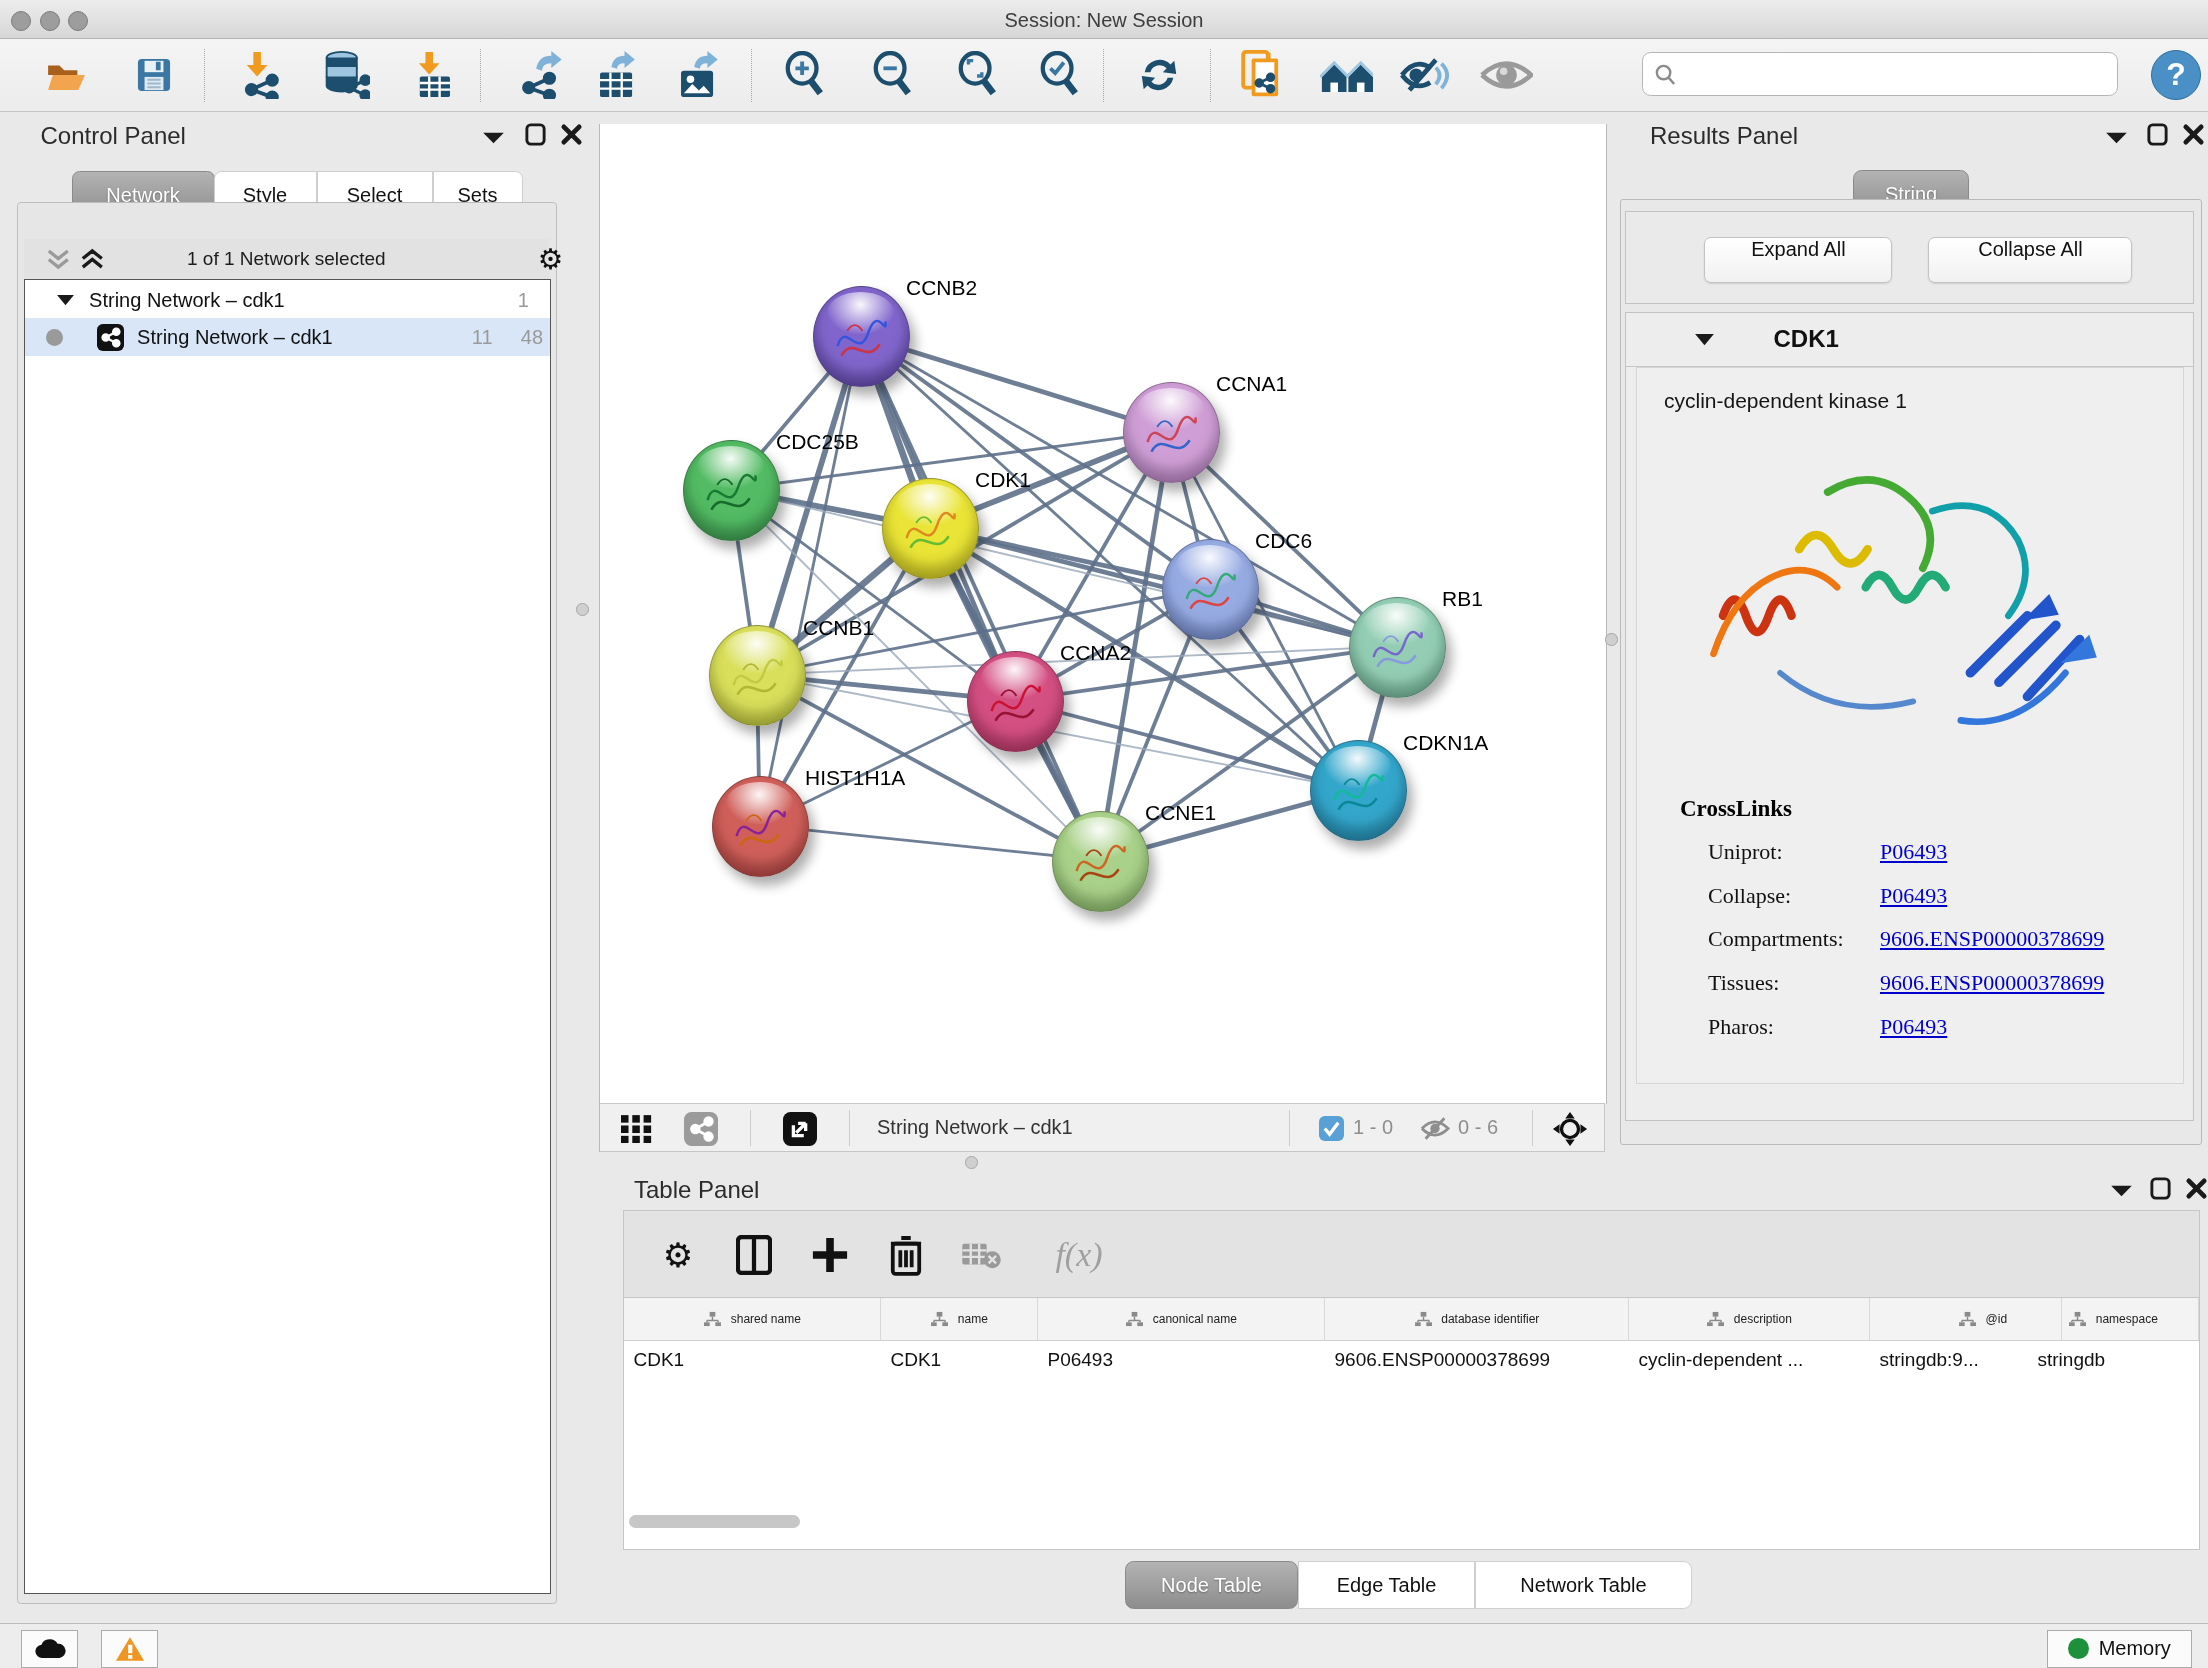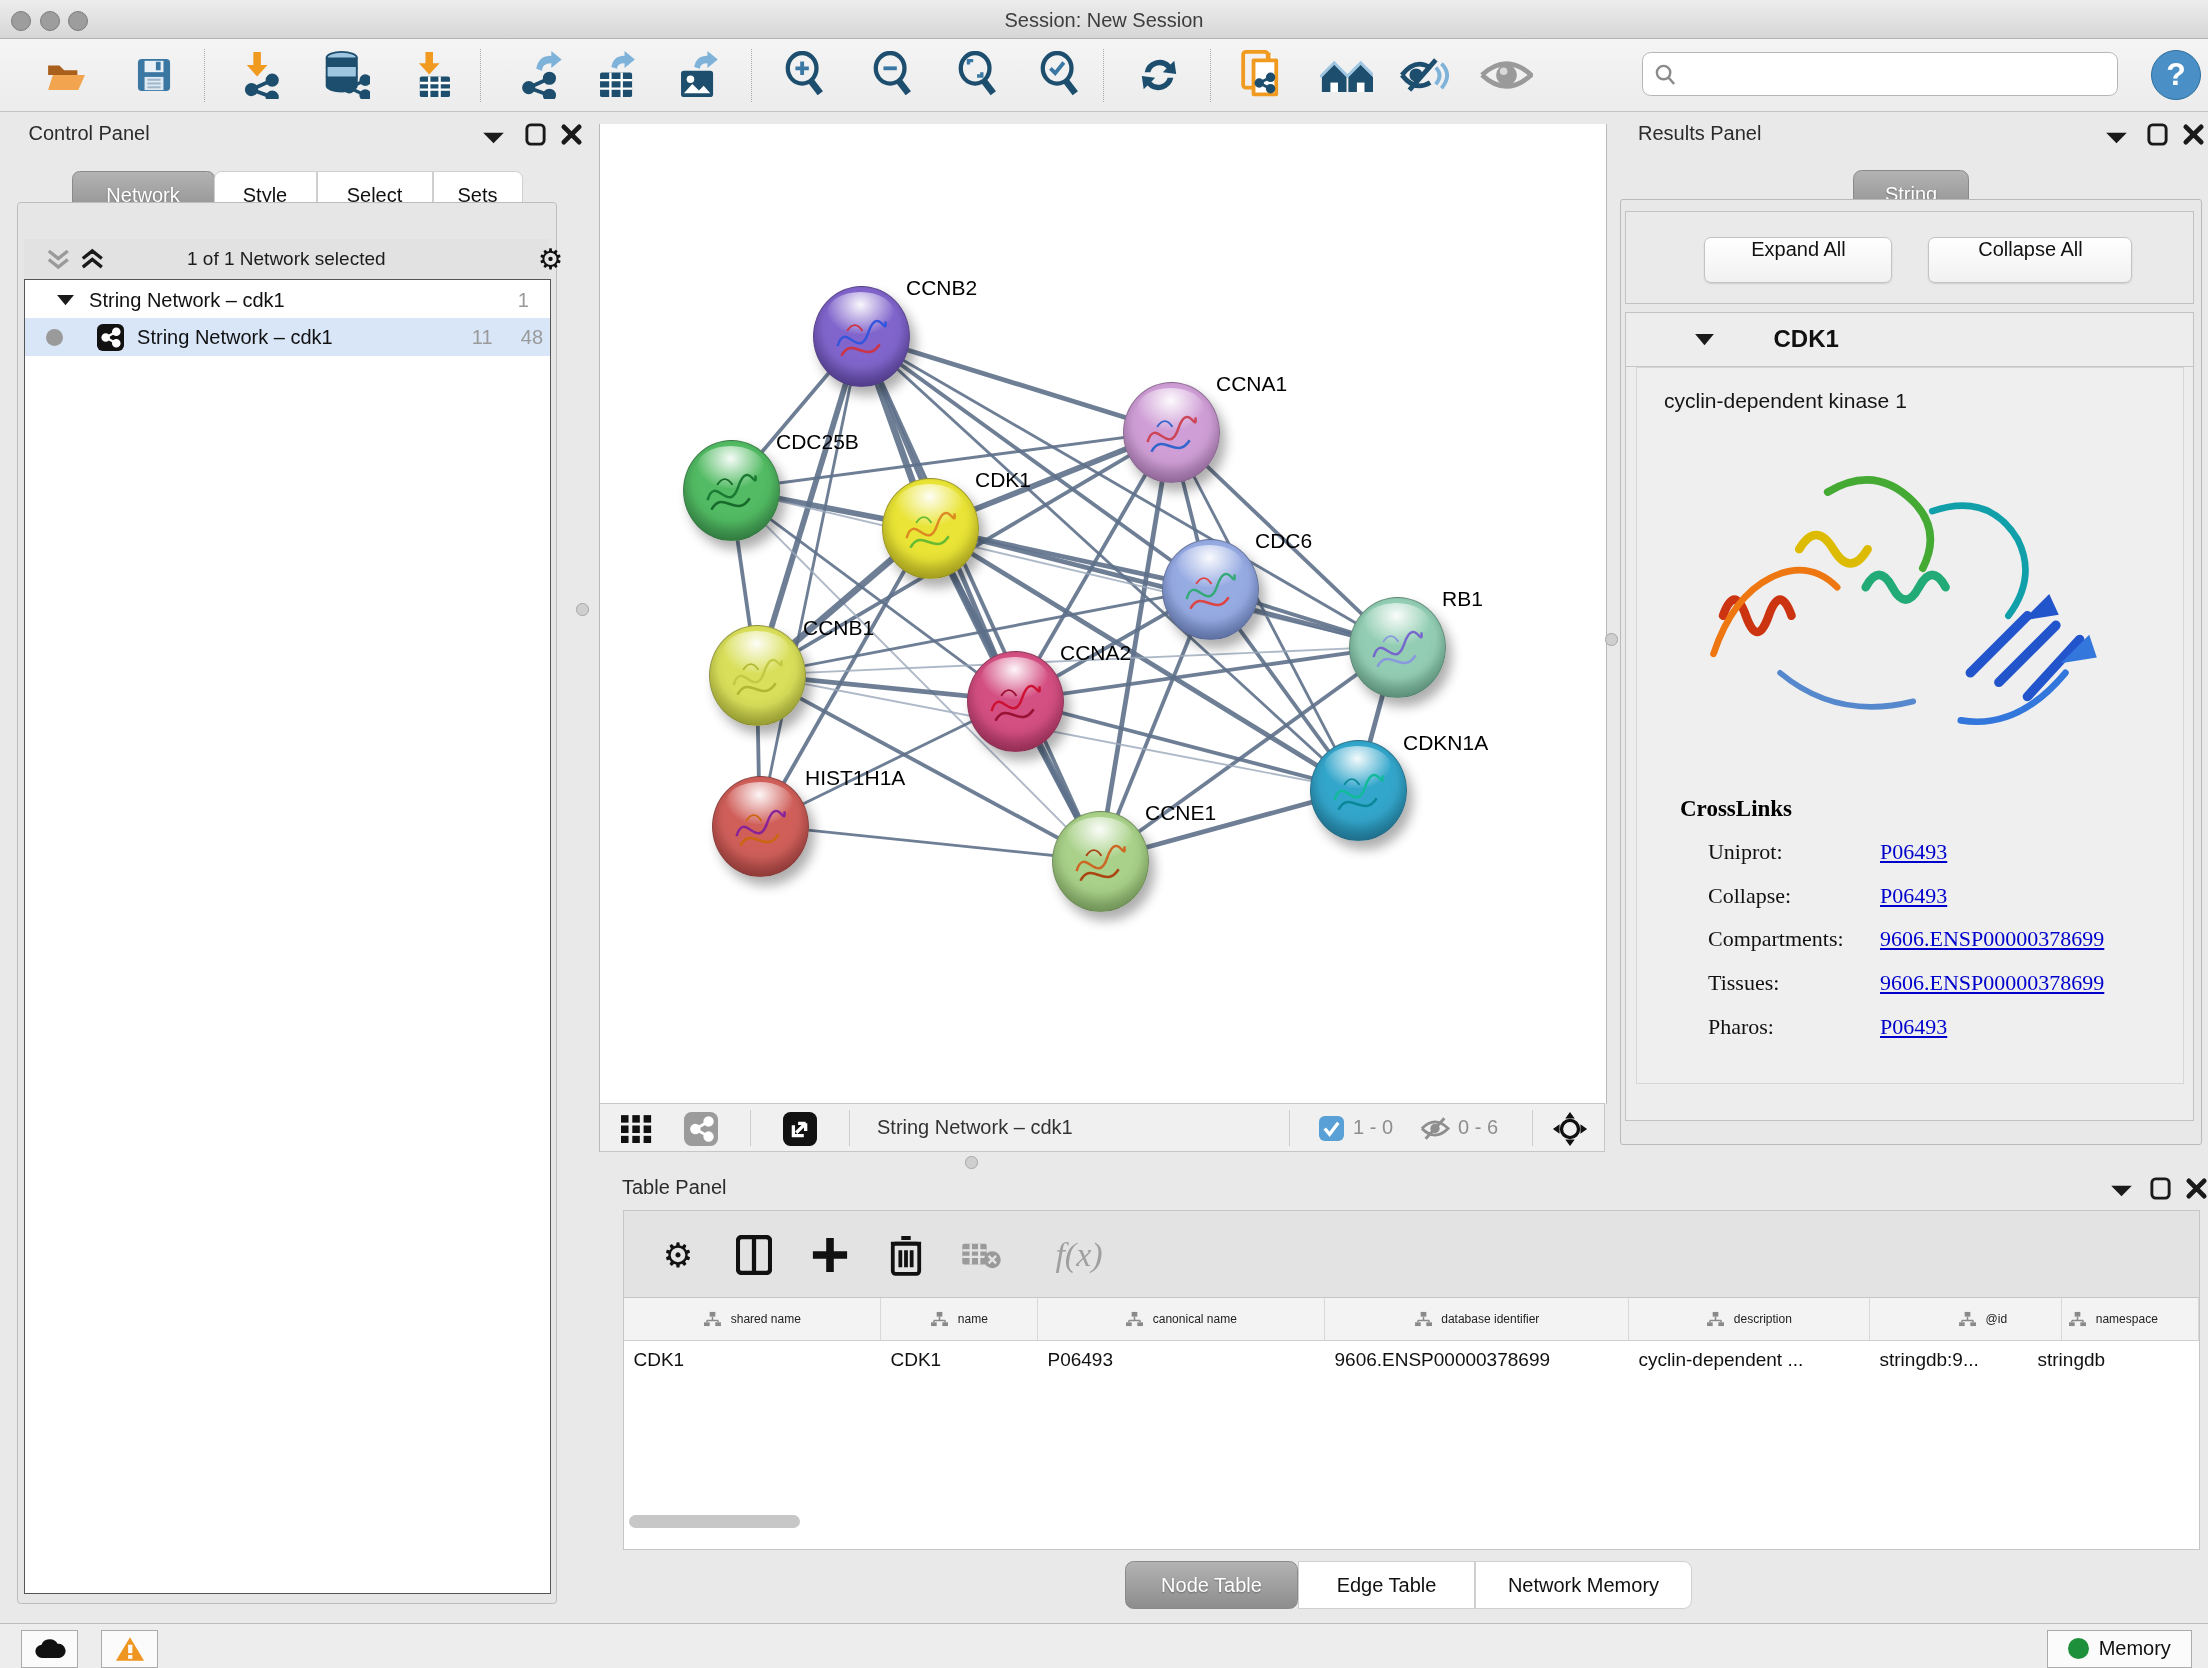--- a/index.html
+++ b/index.html
@@ -11,21 +11,21 @@
   .tlight{position:absolute;top:11.4px;width:18px;height:18px;border-radius:50%;background:#9d9d9d;border:1px solid #7c7c7c;}
   #win-title{position:absolute;left:0;right:0;top:8.6px;text-align:center;font-size:20px;color:#3d3d3d;}
   
   #toolbar{left:0;top:39px;width:2208px;height:72px;background:linear-gradient(#f4f4f4,#ececec);border-bottom:1px solid #c4c4c4;}
   .tb{position:absolute;top:11.4px;width:53px;height:49px;display:flex;align-items:center;justify-content:center;}
   .tsep{position:absolute;top:9.5px;width:0;height:53px;border-left:1.9px dotted #a8a8a8;}
   #search-box{position:absolute;left:1642px;top:13.3px;width:476px;height:44px;background:#fff;border:1px solid #b5b5b5;border-radius:8.6px;display:flex;align-items:center;padding-left:11.4px;box-sizing:border-box;}
   #search-input{border:none;outline:none;font-size:19px;width:409px;background:transparent;margin-left:7.6px;}
   #help-btn{position:absolute;left:2151px;top:11.4px;width:48px;height:48px;border-radius:50%;background:#4a90c6;border:1px solid #2f6f9e;color:#fff;font-size:32px;font-weight:bold;text-align:center;line-height:46px;}
   
-  .panel-title{font-size:20px;color:#2b2b2b;}
+  .panel-title{font-size:24px;color:#2b2b2b;margin-left:12px;}
   .tab{position:absolute;height:48px;border:1px solid #cfcfcf;background:#fff;color:#111;font-size:20px;text-align:center;line-height:46px;box-sizing:border-box;}
   .tab.sel{background:linear-gradient(#b3b3b3,#8d8d8d);color:#fff;border-color:#8a8a8a;text-shadow:0 1px 1.9px rgba(0,0,0,.35);}
   
   #control-panel{left:9.5px;top:111px;width:556px;height:1503px;}
   #cp-tabs .tab{top:60px;}
   #cp-inner{position:absolute;left:7.6px;top:91px;width:538px;height:1400px;background:#e6e6e6;border:1px solid #bdbdbd;border-radius:3.8px;}
   #cp-header{position:absolute;left:5.7px;top:36px;width:525px;height:40px;background:#e2e2e2;display:flex;align-items:center;}
   #cp-header-text{position:absolute;left:0;right:0;text-align:center;font-size:19px;color:#1c1c1c;}
   #cp-tree{position:absolute;left:5.7px;top:76px;width:525px;height:1313px;background:#fff;border:1.9px solid #555;}
   .tree-row{position:absolute;left:0;width:100%;height:38px;display:flex;align-items:center;font-size:20px;color:#111;}
@@ -692,21 +692,21 @@
           <div class="td" style="left: 701px; width: 304px;">9606.ENSP00000378699</div>
           <div class="td" style="left: 1005px; width: 241px;">cyclin-dependent ...</div>
           <div class="td" style="left: 1246px; width: 158px;">stringdb:9...</div>
           <div class="td" style="left: 1404px; width: 171px;">stringdb</div>
         </div>
       <div id="tp-hscroll"></div>
     </div>
     <div id="tp-tabs">
       <div class="tab sel" style="left:526px;top:395px;width:173px;border-radius:8.6px">Node Table</div>
       <div class="tab" style="left:699px;top:395px;width:177px;border-radius:0">Edge Table</div>
-      <div class="tab" style="left:876px;top:395px;width:217px;border-radius:0 8.6px 8.6px 0">Network Memory</div>
+      <div class="tab" style="left:876px;top:395px;width:217px;border-radius:0 8.6px 8.6px 0">Network Table</div>
     </div>
   </div>
 
   <span class="grab-dot" style="left:576px;top:603px"></span>
   <span class="grab-dot" style="left:1605px;top:633px"></span>
   <span class="grab-dot" style="left:965px;top:1156px"></span>
 
   <div id="status-bar" class="abs">
     <div class="sb-btn" style="left:21px;width:57px">
       <svg width="32" height="23" viewBox="0 0 34 24">

